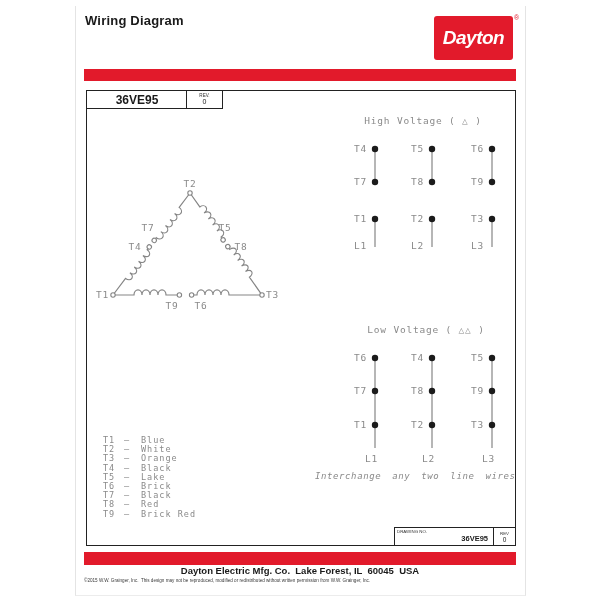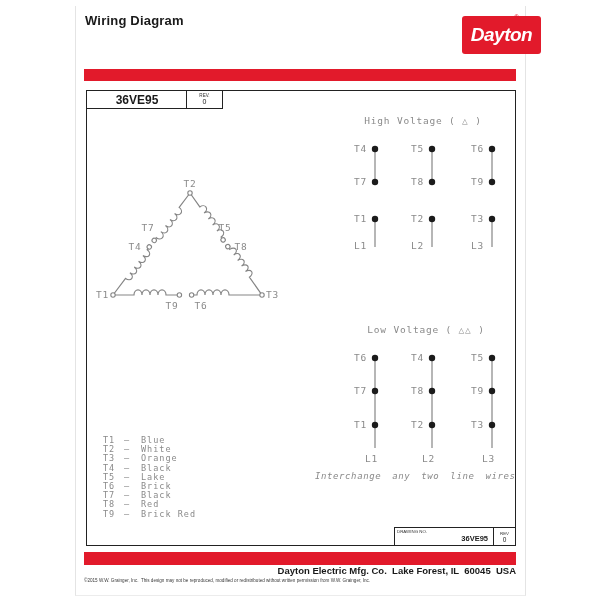--- a/index.html
+++ b/index.html
@@ -1,22 +1,22 @@
 <!DOCTYPE html>
 <html><head>
 <meta charset="utf-8">
 <style>
   html,body{margin:0;padding:0;background:#fff;}
   .page{position:relative;width:600px;height:600px;background:#fff;overflow:hidden;
         font-family:"Liberation Sans",sans-serif;color:#1a1a1a;}
   .photo-frame{position:absolute;left:75px;top:6px;width:449px;height:589px;
         border-left:1px solid #e4e4e4;border-right:1px solid #e4e4e4;border-bottom:1px solid #ececec;}
   .doc-title{position:absolute;left:85px;top:13px;font-size:13px;font-weight:bold;letter-spacing:.2px;}
-  .logo{position:absolute;left:434px;top:16px;width:79px;height:38px;background:#e21a2b;border-radius:3px;
-        display:flex;align-items:center;justify-content:center;margin-left:28px;}
+  .logo{position:absolute;left:434px;top:16px;width:79px;height:44px;background:#e21a2b;border-radius:3px;
+        display:flex;align-items:center;justify-content:center;}
   .logo-text{color:#fff;font-style:italic;font-weight:bold;font-size:19px;letter-spacing:-.5px;}
   .logo-reg{position:absolute;left:514px;top:14px;color:#e21a2b;font-size:7px;}
   .red-bar{position:absolute;left:84px;width:432px;background:#e21a2b;}
   .red-bar.top{top:69px;height:12px;}
   .red-bar.bottom{top:552px;height:13px;}
   .main-box{position:absolute;left:86px;top:90px;width:430px;height:456px;
         border:1.5px solid #222;box-sizing:border-box;}
   .model-box{position:absolute;left:86px;top:90px;width:102px;height:19px;border:1.5px solid #222;
         box-sizing:border-box;background:#fff;display:flex;align-items:center;justify-content:center;
         font-weight:bold;font-size:12px;}
@@ -38,21 +38,21 @@
         font-size:9px;color:#8a8a8a;letter-spacing:.6px;word-spacing:5px;line-height:12px;font-style:italic;}
   .title-block{position:absolute;left:394px;top:527px;width:122px;height:19px;border:1.5px solid #222;
         box-sizing:border-box;background:#fff;display:flex;}
   .tb-left{flex:1;position:relative;}
   .tb-label{position:absolute;left:2px;top:1px;font-size:4.4px;color:#333;}
   .tb-value{position:absolute;right:5px;bottom:2px;font-size:7.5px;font-weight:bold;}
   .tb-right{width:21px;border-left:1.2px solid #222;display:flex;flex-direction:column;
         align-items:center;justify-content:center;}
   .tb-right .rl{font-size:4.4px;color:#333;line-height:5px;}
   .tb-right .rv{font-size:6.5px;line-height:7px;}
-  .company{position:absolute;left:84px;top:565px;width:432px;text-align:right;font-weight:bold;
+  .company{position:absolute;left:84px;top:565px;width:432px;text-align:center;font-weight:bold;
         font-size:9.5px;white-space:pre;}
   .copyright{position:absolute;left:84px;top:578px;font-size:4.6px;color:#3a3a3a;white-space:pre;}
 </style>
 </head>
 <body>
 
 <div class="page">
   <div class="photo-frame"></div>
 
   <div class="doc-title">Wiring Diagram</div>

